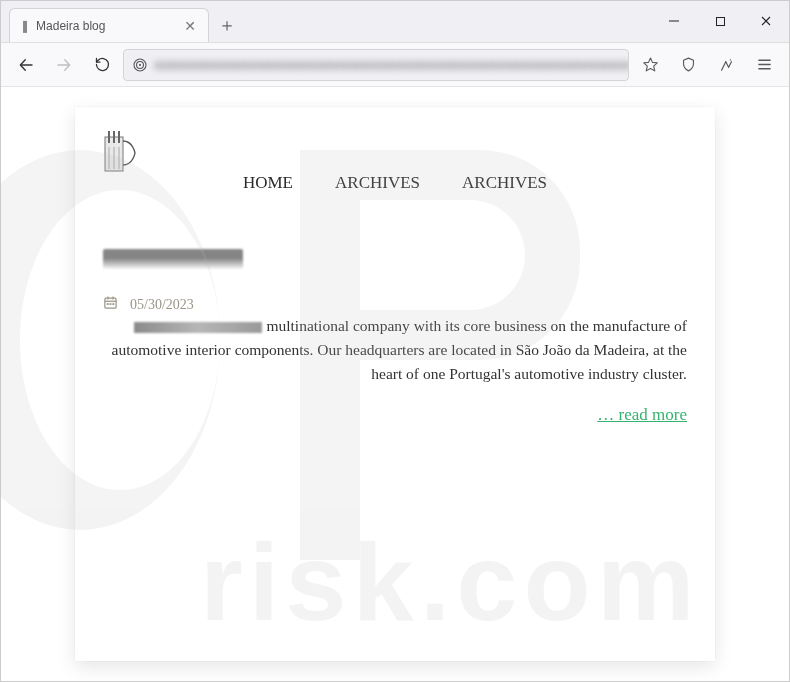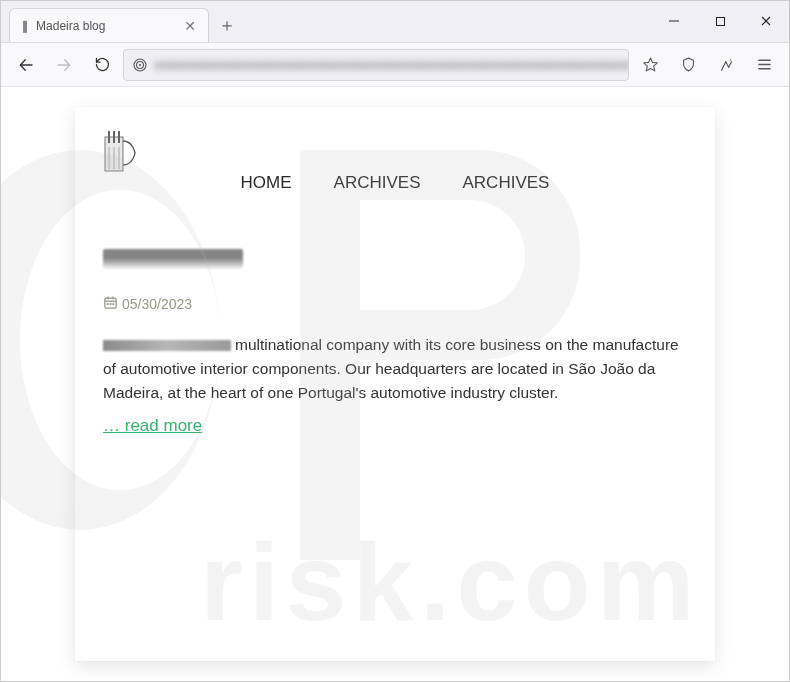--- a/index.html
+++ b/index.html
@@ -115,20 +115,21 @@
     color: #5a5a5a; border-radius: 4px; cursor: pointer;
   }
 
   
   .page {
     flex: 1;
     background: #fff;
     display: flex;
     justify-content: center;
     overflow: hidden;
+    font-family: Liberation Serif, serif;
   }
   .card {
     margin: 20px;
     width: 640px;
     background: #fff;
     box-shadow: 0 0 2px rgba(0,0,0,.05), 0 6px 18px rgba(0,0,0,.1);
     padding: 24px 28px 40px 28px;
     position: relative;
   }
   .logo {
@@ -150,39 +151,39 @@
     width: 140px; height: 20px;
     background: linear-gradient(180deg, #707070 46%, #f5f5f5 100%);
     border-radius: 2px;
     margin-bottom: 26px;
     filter: blur(1.2px);
     opacity: .85;
   }
   .meta {
     color: #9a9688;
     font-size: 14px;
-    display: flex; gap: 4px; align-items:center;
-    margin-bottom: 20px;
+    display: flex; gap: 12px; align-items:center;
     text-align: right;
   }
   .post-body {
     font-size: 15.5px;
     line-height: 1.55;
     color: #333;
+    text-align: right;
   }
   .post-body .lead-redact {
     display: inline-block;
     width: 128px; height: 11px;
     background: linear-gradient(90deg, #777 0%, #aaa 50%, #888 100%);
     vertical-align: middle;
     margin-right: 4px;
     filter: blur(.8px);
     opacity: .85;
   }
-  .readmore { margin-top: 8px; }
+  .readmore { margin-top: 16px; }
   .readmore a {
     color: #35b36e;
     text-decoration: underline;
     font-size: 17px;
   }
 </style>
 </head>
 <body>
 
 <div class="chrome">

